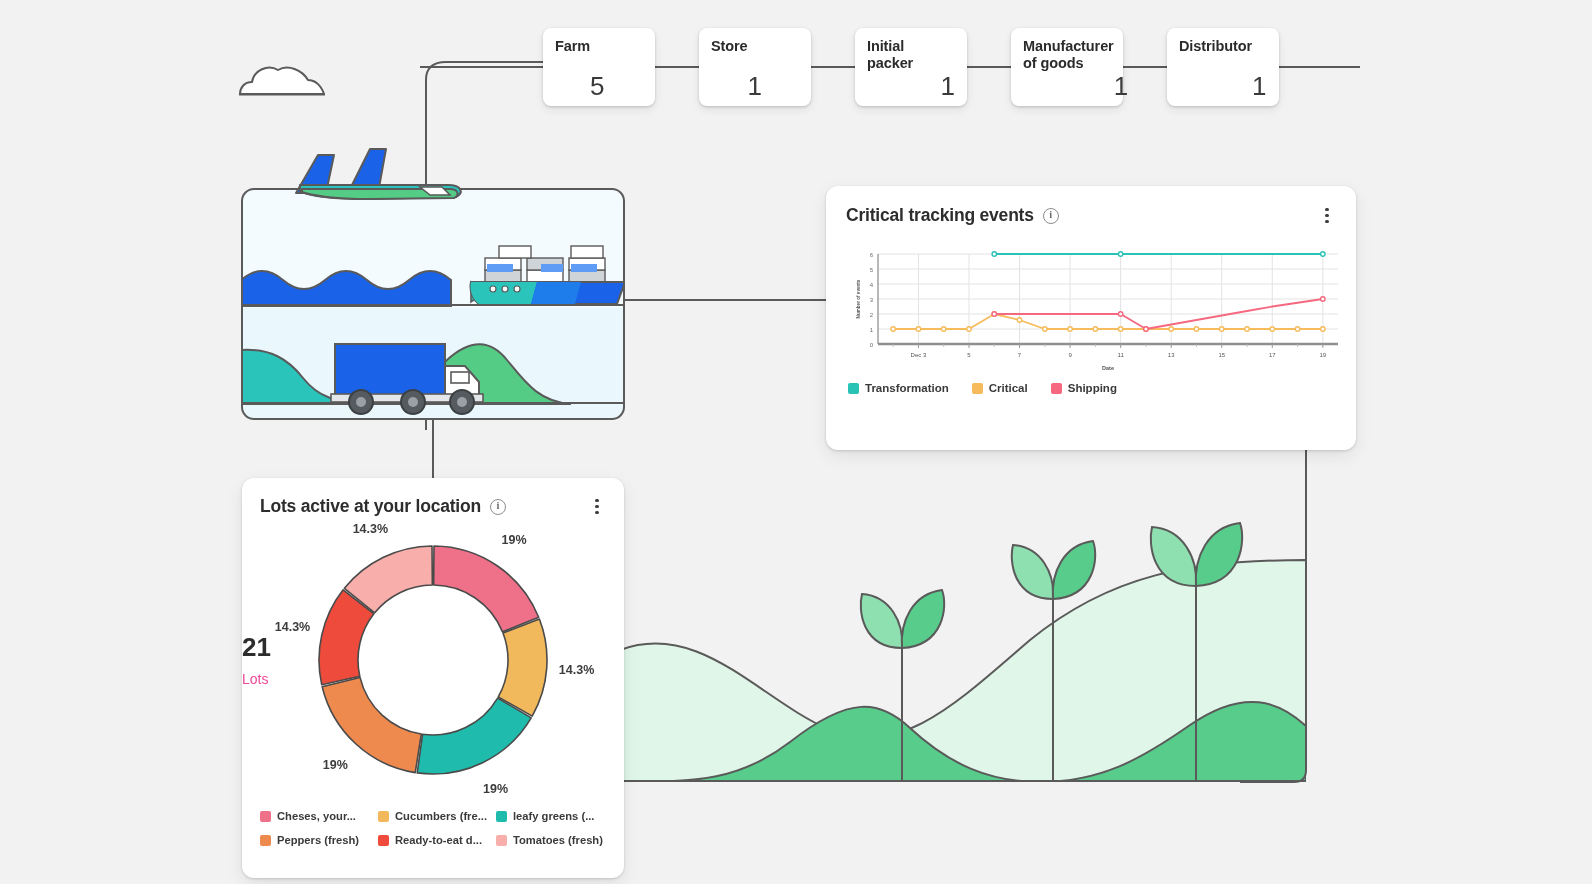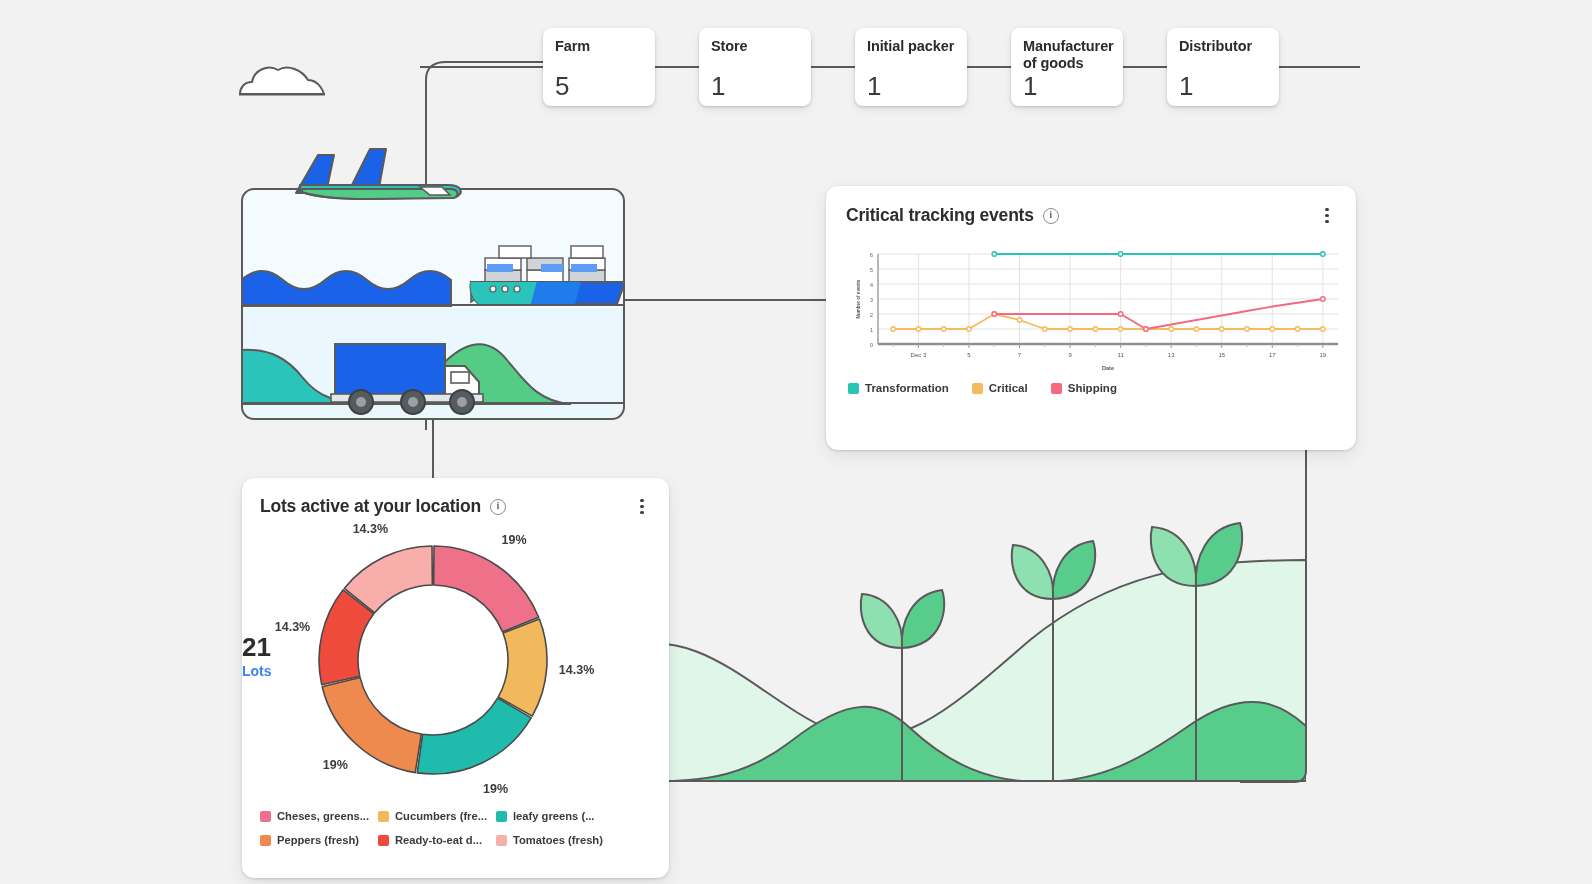--- a/index.html
+++ b/index.html
@@ -21,21 +21,21 @@
   #chain-strip {
     position: absolute; left: 543px; top: 28px;
     display: flex; gap: 44px; z-index: 4;
   }
   .stage-card {
     width: 112px; height: 78px;
     background: #ffffff;
     border-radius: 8px;
     box-shadow: 0 1px 3px rgba(0,0,0,.18), 0 4px 10px rgba(0,0,0,.07);
     padding: 10px 12px 0 12px;
-    display: flex; flex-direction: column;
+    display: flex; flex-direction: row;
   }
   .stage-label {
     font-size: 14.5px; font-weight: 700; color: #2b2b2b;
     line-height: 1.18; letter-spacing: -.1px;
   }
   .stage-value {
     margin-top: auto; margin-bottom: 7px;
     font-size: 26px; font-weight: 400; color: #3a3a3a; line-height: 1;
   }
 
@@ -73,32 +73,32 @@
   #ct-plot { position: absolute; left: 26px; top: 62px; }
   #ct-legend {
     position: absolute; left: 22px; top: 196px;
     display: flex; gap: 23px; align-items: center;
   }
   .lg-item { display: flex; align-items: center; gap: 6px; cursor: pointer; }
   .lg-sw { width: 11px; height: 11px; border-radius: 2px; }
   .lg-tx { font-size: 11.5px; font-weight: 700; color: #3a3a3a; }
 
   
-  #lots-card { left: 242px; top: 478px; width: 427px; height: 400px; }
+  #lots-card { left: 242px; top: 478px; width: 382px; height: 400px; }
   #lots-head { padding: 18px 18px 0 18px; }
   #donut-wrap { position: absolute; left: 0; top: 48px; width: 382px; height: 270px; }
   .pct {
     position: absolute; font-size: 12.5px; font-weight: 700; color: #3c3c3c;
     white-space: nowrap;
   }
   #donut-center {
     position: absolute; left: 0; right: 0; top: 108px; text-align: left;
   }
   #donut-total { font-size: 26px; font-weight: 700; color: #2d2d2d; line-height: 1.05; }
-  #donut-unit { font-size: 14px; font-weight: 700; color: #3b82f6; margin-top: 2px; }
+  #donut-unit { font-size: 14px; font-weight: 400; color: #ec4899; margin-top: 10px; }
   #lots-legend {
     position: absolute; left: 18px; top: 332px;
     display: grid; grid-template-columns: 118px 118px 118px;
     row-gap: 12px; column-gap: 0px;
   }
   .ll-item { display: flex; align-items: center; gap: 6px; cursor: pointer; }
   .ll-sw { width: 11px; height: 11px; border-radius: 2px; flex: 0 0 auto; }
   .ll-tx {
     font-size: 11.2px; font-weight: 700; color: #3a3a3a;
     white-space: nowrap; overflow: hidden; text-overflow: clip;
@@ -371,21 +371,21 @@
           <path d="M102.36589181695066,62.306242485168156 A114,114 0 0 1 190.00517495318542,20.004340770684465 L190.345509837622,59.00285577018715 A75,75 0 0 0 132.68808672167808,86.83305426655801 Z" fill="#f8aeab" stroke="#4a4a4a" stroke-width="1.6" stroke-linejoin="round"></path>
         </svg>
       <div id="donut-center">
         <div id="donut-total">21</div>
         <div id="donut-unit">Lots</div>
       </div>
     <div class="pct" style="left: 272.011px; top: 6.94878px; transform: translate(-50%, 0px);">19%</div><div class="pct" style="left: 334.607px; top: 136.632px; transform: translate(-50%, 0px);">14.3%</div><div class="pct" style="left: 253.596px; top: 255.683px; transform: translate(-50%, 0px);">19%</div><div class="pct" style="left: 93.34px; top: 231.823px; transform: translate(-50%, 0px);">19%</div><div class="pct" style="left: 50.5245px; top: 94.3355px; transform: translate(-50%, 0px);">14.3%</div><div class="pct" style="left: 128.404px; top: -3.68333px; transform: translate(-50%, 0px);">14.3%</div></div>
     <div id="lots-legend">
         <div class="ll-item">
           <span class="ll-sw" style="background: rgb(239, 113, 137);"></span>
-          <span class="ll-tx">Cheses, greens...</span>
+          <span class="ll-tx">Cheses, your...</span>
         </div>
         <div class="ll-item">
           <span class="ll-sw" style="background: rgb(242, 185, 92);"></span>
           <span class="ll-tx">Cucumbers (fre...</span>
         </div>
         <div class="ll-item">
           <span class="ll-sw" style="background: rgb(31, 188, 174);"></span>
           <span class="ll-tx">leafy greens (...</span>
         </div>
         <div class="ll-item">

